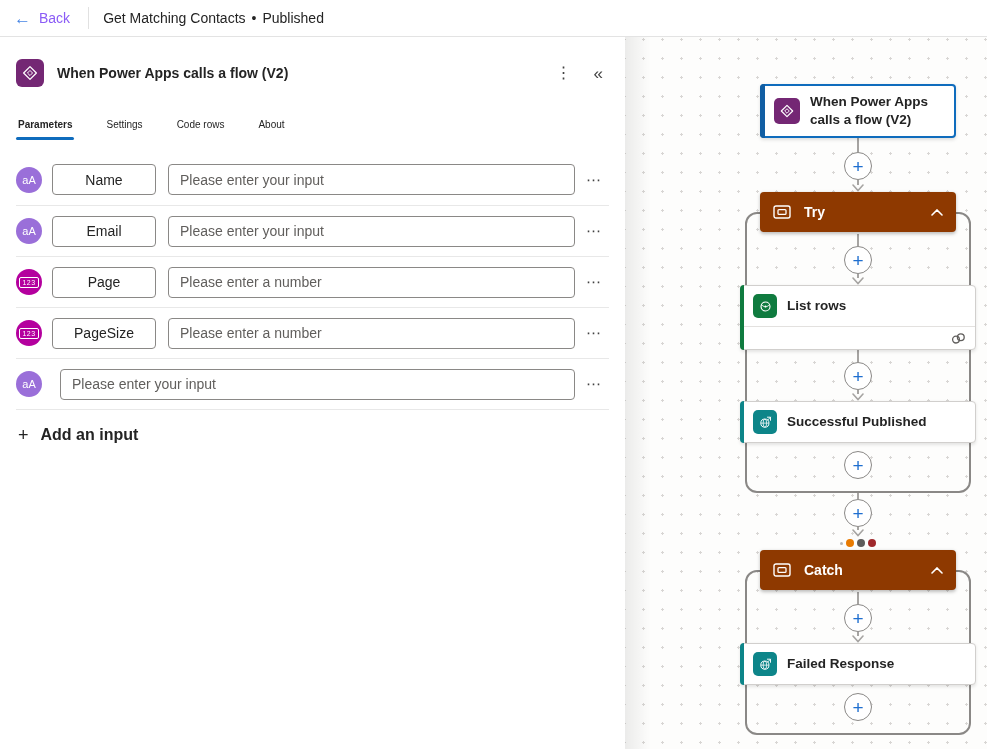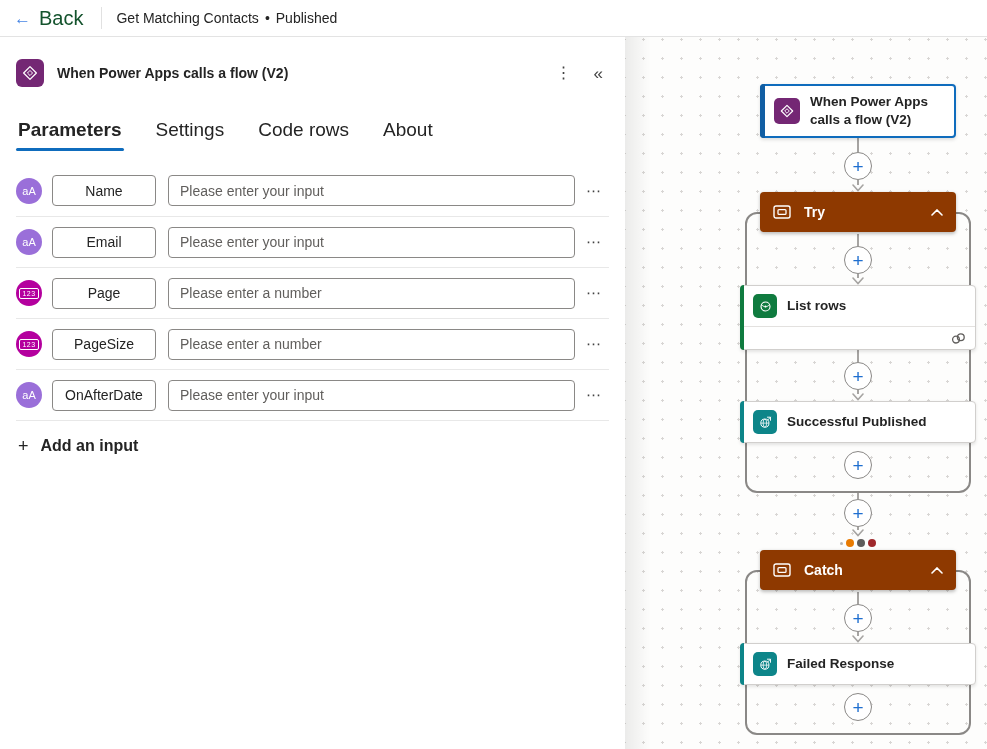--- a/index.html
+++ b/index.html
@@ -5,35 +5,35 @@
   * { box-sizing: border-box; margin: 0; padding: 0; }
   html,body { width: 987px; height: 749px; }
   body { font-family: "Liberation Sans", sans-serif; background:#fff; color:#242424; }
   .stage { position:relative; width:987px; height:749px; overflow:hidden; background:#fff; }
 
   
   .topbar { position:absolute; left:0; top:0; width:987px; height:37px; background:#fff;
             border-bottom:1px solid #e3e3e3; display:flex; align-items:center; z-index:5; }
   .back-btn { display:flex; align-items:center; gap:8px; padding:0 18px 0 14px; height:100%; cursor:pointer; }
   .back-arrow { color:#4785e4; font-size:17px; line-height:1; }
-  .back-label { font-size:20px; color:#14532d; }
+  .back-label { font-size:14px; color:#8b5cf6; }
   .topbar-divider { width:1px; height:22px; background:#e1e1e1; }
   .flow-title { margin-left:14px; font-size:14px; color:#242424; display:flex; gap:6px; align-items:center; }
 
   
   .panel { position:absolute; left:0; top:37px; width:625px; bottom:0; background:#fff; padding:0 16px; z-index:2; }
   .panel-header { margin-top:22px; display:flex; align-items:center; }
   .trigger-chip { width:28px; height:28px; border-radius:6px; background:#742774; display:flex; align-items:center; justify-content:center; flex:none; }
   .panel-title { margin-left:13px; font-size:14px; font-weight:700; color:#242424; }
   .panel-header-actions { margin-left:auto; display:flex; align-items:center; gap:22px; padding-right:6px; }
   .kebab { font-size:16px; color:#424242; cursor:pointer; line-height:1; }
   .collapse { font-size:17px; color:#424242; cursor:pointer; line-height:1; }
 
   .tabs { margin-top:32px; display:flex; gap:30px; padding-left:0; }
-  .tab { position:relative; font-size:19px; color:#242424; padding:0 2px 10px; cursor:pointer; }
+  .tab { position:relative; font-size:10px; color:#242424; padding:0 2px 10px; cursor:pointer; }
   .tab.active { font-weight:700; }
   .tab.active::after { content:""; position:absolute; left:0; right:0; bottom:0; height:3px; border-radius:2px; background:#0f6cbd; }
 
   .param-list { margin-top:14px; }
   .param-row { display:flex; align-items:center; height:51px; }
   .param-row + .param-row { border-top:1px solid #e8e8e8; }
   .param-list { border-bottom:1px solid #e8e8e8; }
   .param-icon { width:26px; height:26px; border-radius:50%; flex:none; display:flex; align-items:center; justify-content:center;
                 color:#fff; margin-right:6px; }
   .param-icon.text { background:#9a6fd9; font-size:11px; }
@@ -173,21 +173,20 @@
         <div class="param-icon number">
           <span class="num-badge">123</span>
         </div>
         <input class="name-input" value="PageSize" style="">
         <input class="value-input" placeholder="Please enter a number" style="">
         <div class="row-more">⋯</div>
       </div>
 
       <div class="param-row">
         <div class="param-icon text">aA</div>
-        <input class="name-input" value="OnAfterDate" style="">
         <input class="value-input" placeholder="Please enter your input" style="">
         <div class="row-more">⋯</div>
       </div>
 
     </div>
 
     <div class="add-input">
       <span class="add-plus">+</span>
       <span class="add-label">Add an input</span>
     </div>

